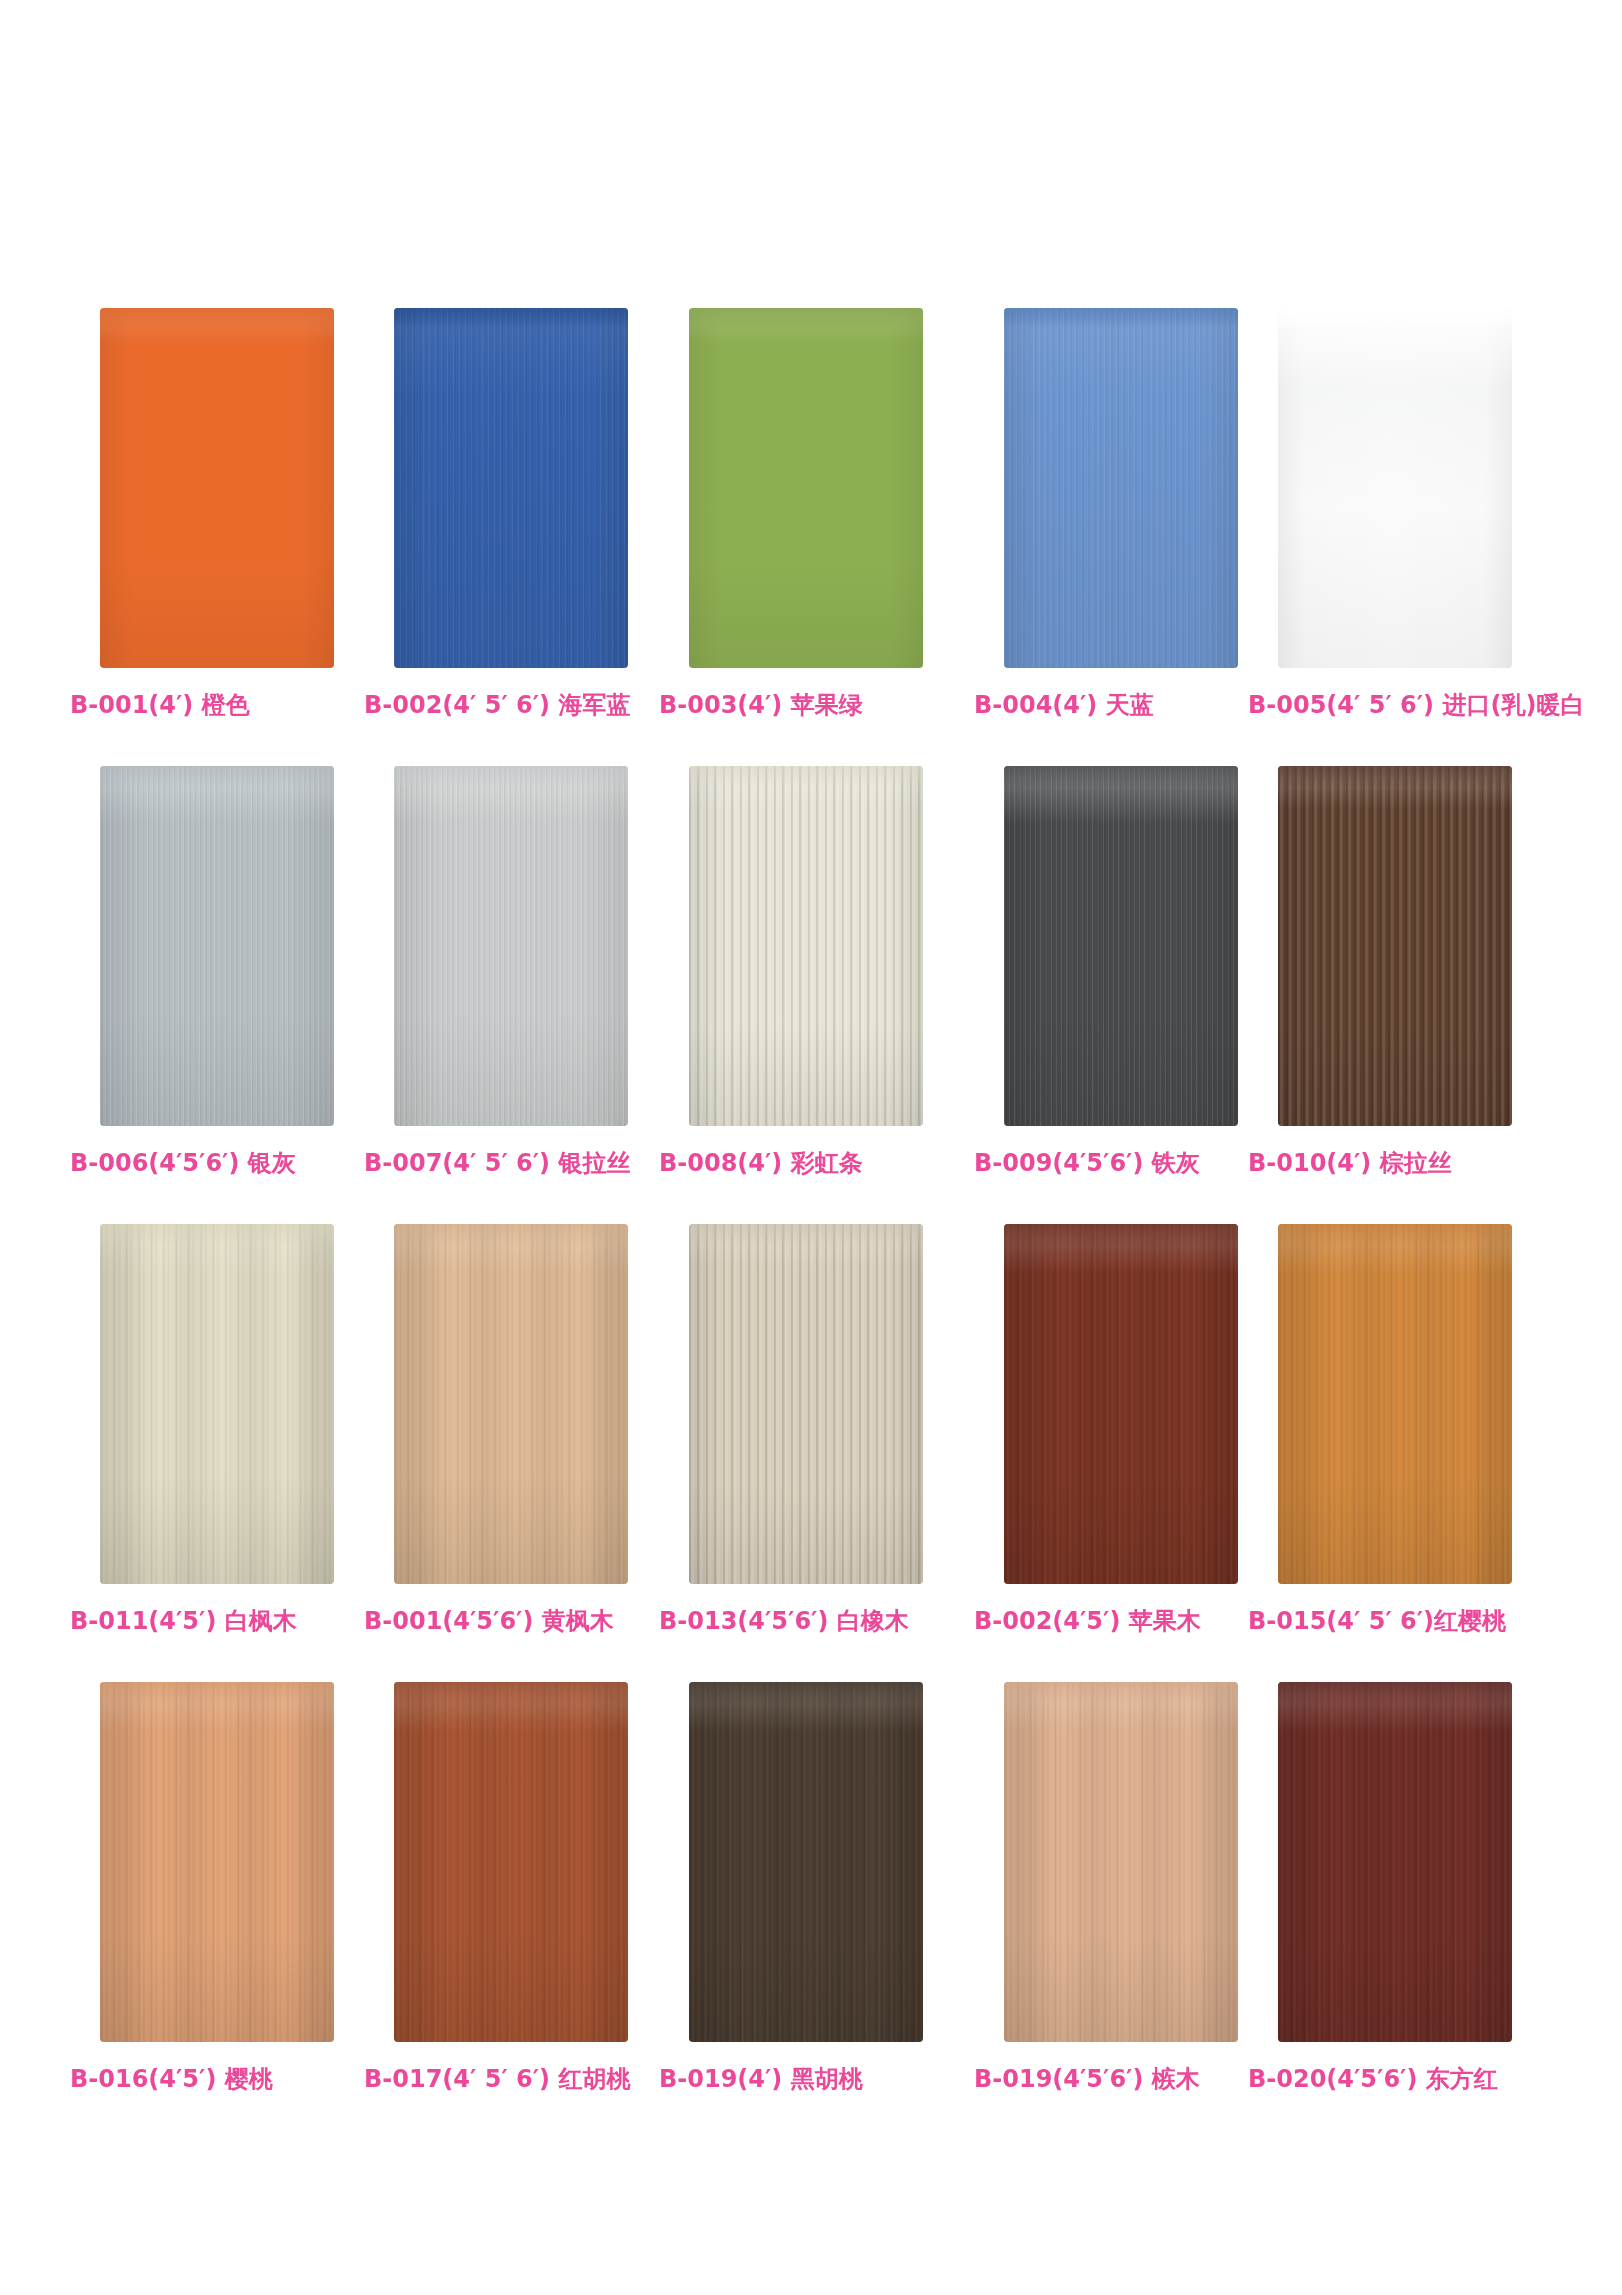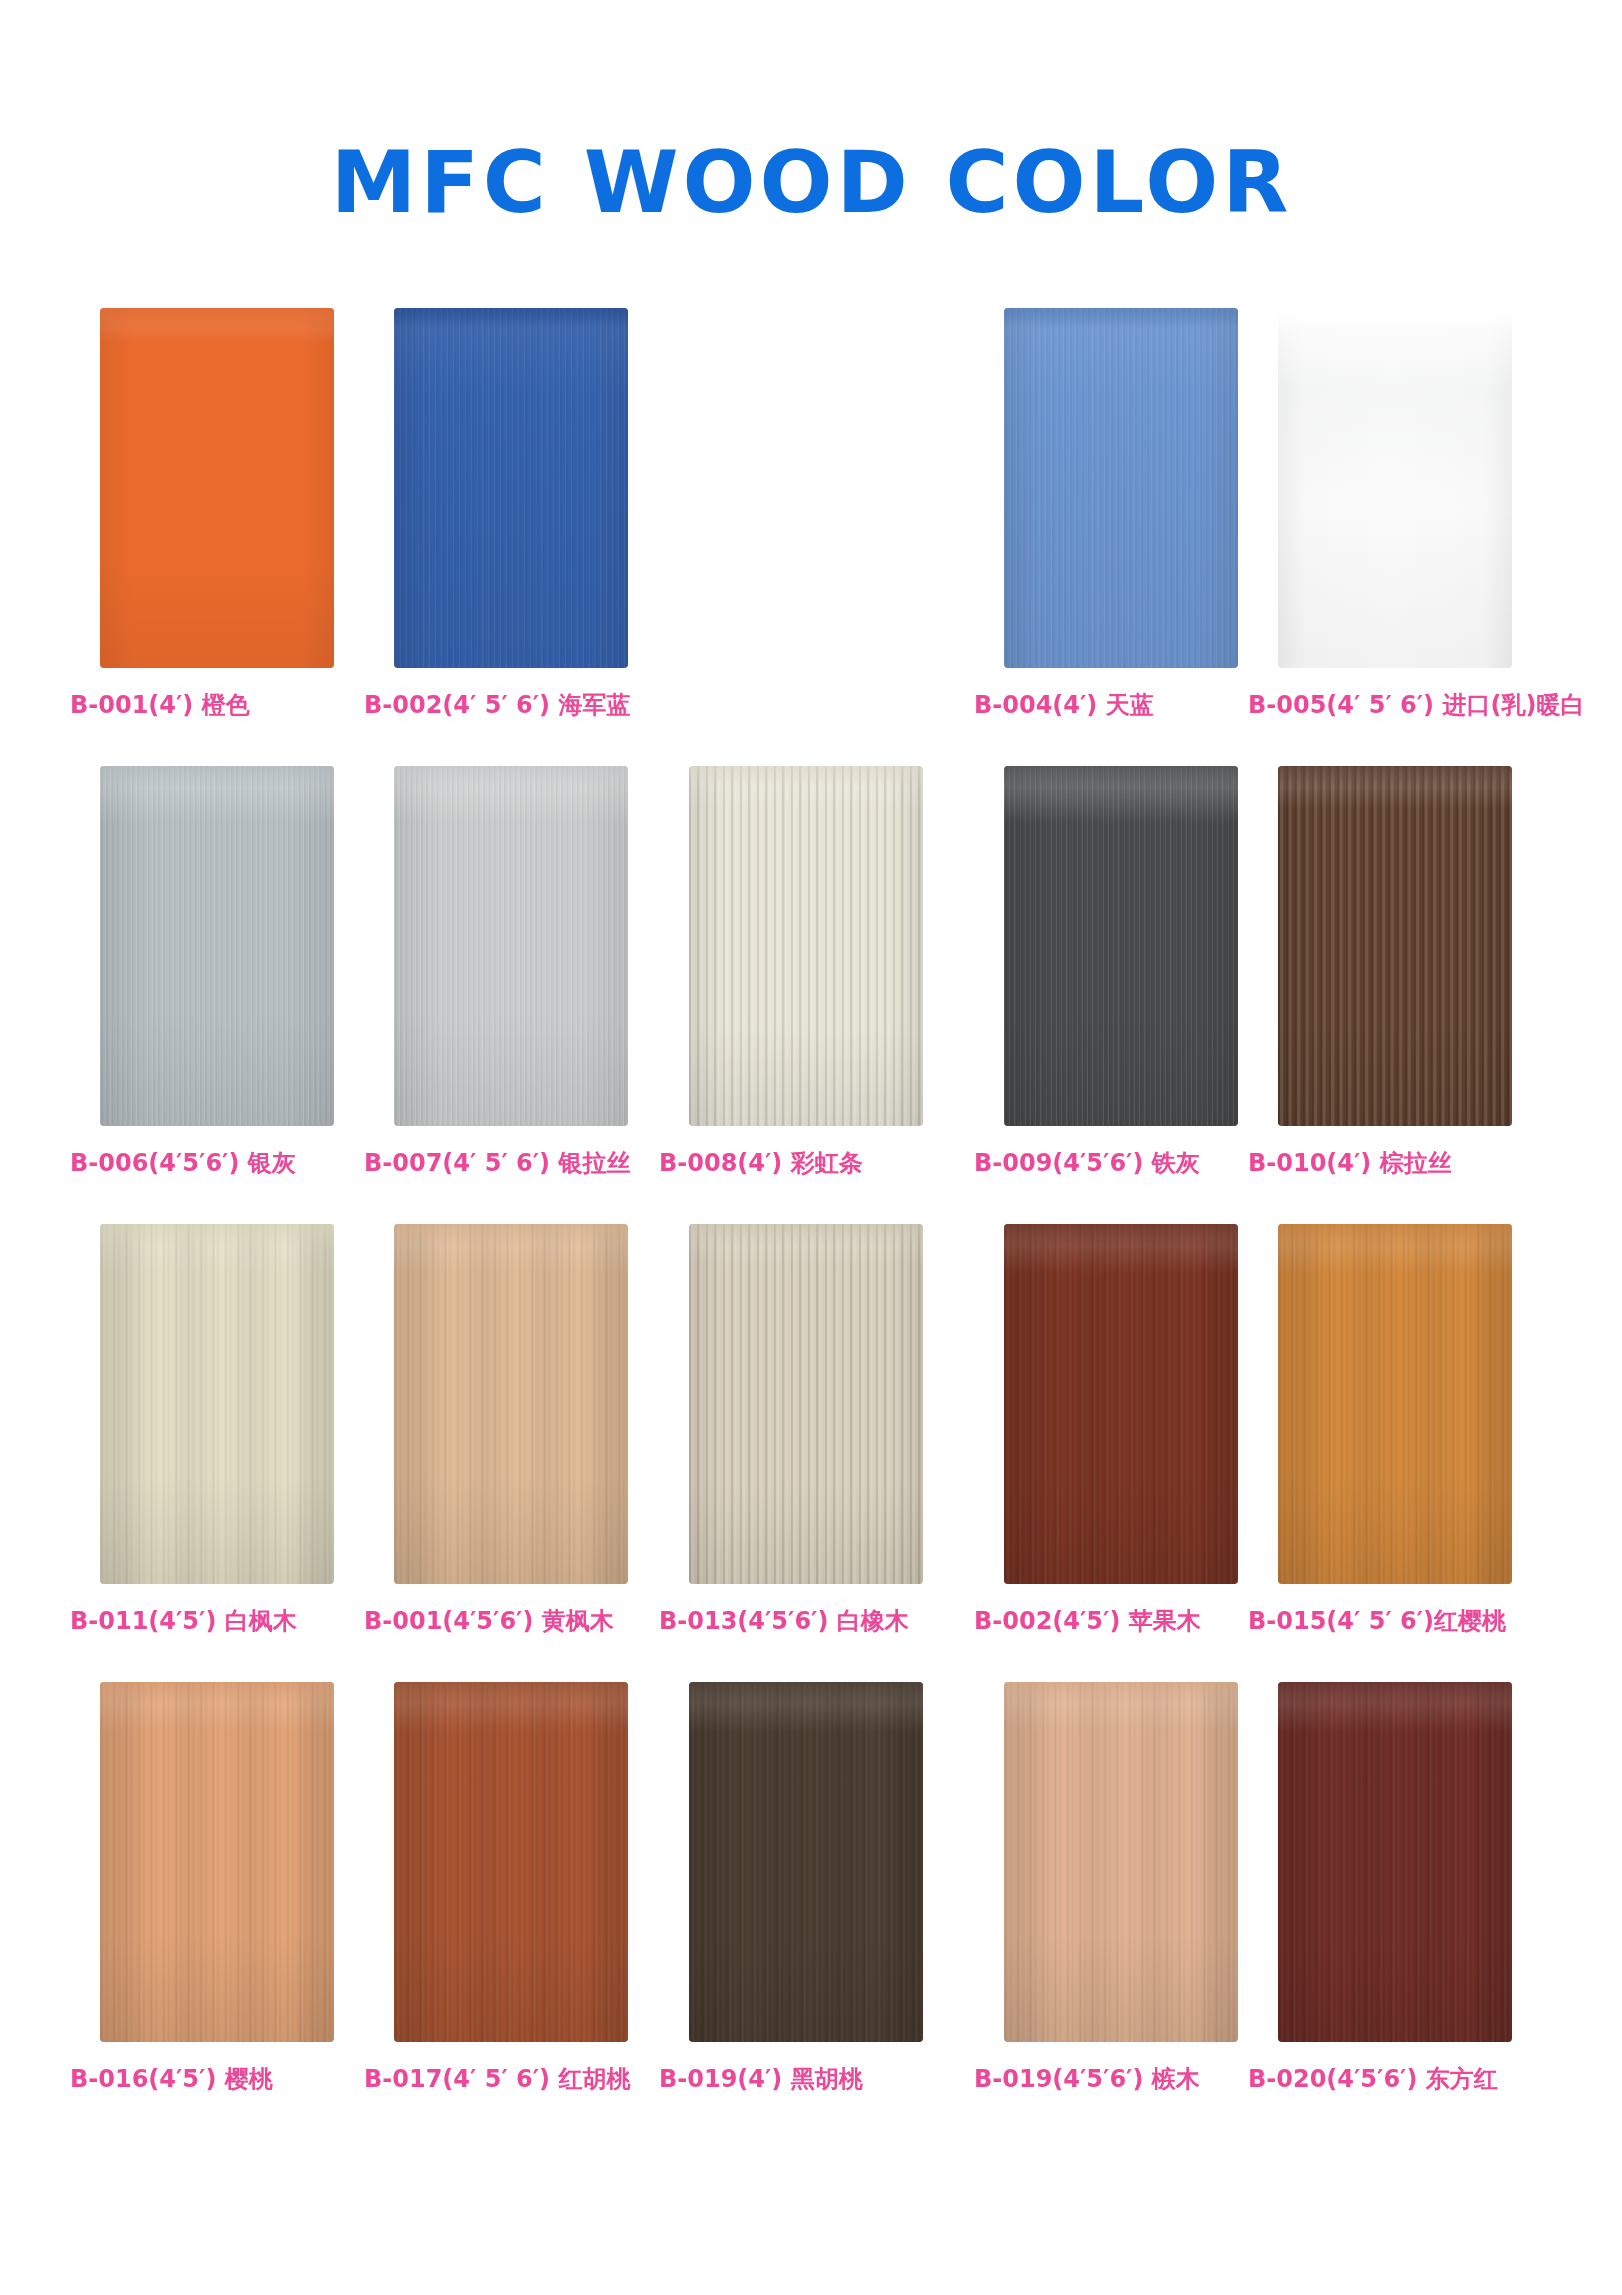--- a/index.html
+++ b/index.html
@@ -101,40 +101,44 @@
     line-height: 1.2;
     white-space: nowrap;
     letter-spacing: 0px;
   }
 </style>
 </head>
 <body>
 
 <div class="page">
 
-  <div class="title-bar">
-    <h1 class="page-title">MFC WOOD COLOR</h1>
-  </div>
 
   <div class="grid" id="swatch-grid">
       <div class="grid-row">
         <div class="cell c0">
           <div class="swatch" style="background: rgb(234, 106, 44);">
             <div class="grain" style="background-image: linear-gradient(rgba(255, 255, 255, 0.16) 0%, rgba(255, 255, 255, 0) 10%, rgba(0, 0, 0, 0) 70%, rgba(0, 0, 0, 0.05) 100%), linear-gradient(90deg, rgba(0, 0, 0, 0.06) 0%, rgba(0, 0, 0, 0) 14%, rgba(0, 0, 0, 0) 86%, rgba(0, 0, 0, 0.06) 100%);"></div>
             <div class="sheen" style="background: linear-gradient(rgb(217, 93, 34) 0%, rgba(0, 0, 0, 0) 100%); opacity: 0.55;"></div>
           </div>
           <div class="caption">B-001(4′) 橙色</div>
         </div>
         <div class="cell c1">
           <div class="swatch" style="background: rgb(53, 98, 173);">
             <div class="grain" style="background-image: repeating-linear-gradient(90deg, rgba(255, 255, 255, 0.06) 0px, rgba(255, 255, 255, 0.06) 0.7px, rgba(0, 0, 0, 0.04) 1.3px, rgba(0, 0, 0, 0.04) 2.6px, rgba(255, 255, 255, 0) 3.9px, rgba(255, 255, 255, 0) 5.9px), linear-gradient(rgba(0, 0, 0, 0.1) 0%, rgba(255, 255, 255, 0.05) 5%, rgba(255, 255, 255, 0) 25%, rgba(0, 0, 0, 0.05) 100%), linear-gradient(90deg, rgba(0, 0, 0, 0.07) 0%, rgba(0, 0, 0, 0) 16%, rgba(0, 0, 0, 0) 84%, rgba(0, 0, 0, 0.07) 100%);"></div>
             <div class="sheen" style="background: linear-gradient(rgb(45, 85, 153) 0%, rgba(0, 0, 0, 0) 100%); opacity: 0.55;"></div>
           </div>
           <div class="caption">B-002(4′ 5′ 6′) 海军蓝</div>
         </div>
+        <div class="cell c2">
+          <div class="swatch" style="background: rgb(141, 174, 81);">
+            <div class="grain" style="background-image: linear-gradient(rgba(255, 255, 255, 0.16) 0%, rgba(255, 255, 255, 0) 10%, rgba(0, 0, 0, 0) 70%, rgba(0, 0, 0, 0.05) 100%), linear-gradient(90deg, rgba(0, 0, 0, 0.06) 0%, rgba(0, 0, 0, 0) 14%, rgba(0, 0, 0, 0) 86%, rgba(0, 0, 0, 0.06) 100%);"></div>
+            <div class="sheen" style="background: linear-gradient(rgb(126, 158, 70) 0%, rgba(0, 0, 0, 0) 100%); opacity: 0.55;"></div>
+          </div>
+          <div class="caption">B-003(4′) 苹果绿</div>
+        </div>
         <div class="cell c3">
           <div class="swatch" style="background: rgb(109, 150, 209);">
             <div class="grain" style="background-image: repeating-linear-gradient(90deg, rgba(255, 255, 255, 0.06) 0px, rgba(255, 255, 255, 0.06) 0.7px, rgba(0, 0, 0, 0.04) 1.3px, rgba(0, 0, 0, 0.04) 2.6px, rgba(255, 255, 255, 0) 3.9px, rgba(255, 255, 255, 0) 5.9px), linear-gradient(rgba(0, 0, 0, 0.1) 0%, rgba(255, 255, 255, 0.05) 5%, rgba(255, 255, 255, 0) 25%, rgba(0, 0, 0, 0.05) 100%), linear-gradient(90deg, rgba(0, 0, 0, 0.07) 0%, rgba(0, 0, 0, 0) 16%, rgba(0, 0, 0, 0) 84%, rgba(0, 0, 0, 0.07) 100%);"></div>
             <div class="sheen" style="background: linear-gradient(rgb(95, 136, 198) 0%, rgba(0, 0, 0, 0) 100%); opacity: 0.55;"></div>
           </div>
           <div class="caption">B-004(4′) 天蓝</div>
         </div>
         <div class="cell c4">
           <div class="swatch" style="background: rgb(248, 249, 248);">
             <div class="grain" style="background-image: linear-gradient(rgba(255, 255, 255, 0.85) 0%, rgba(236, 238, 238, 0.3) 22%, rgba(255, 255, 255, 0) 55%, rgba(0, 0, 0, 0.035) 100%), linear-gradient(90deg, rgba(0, 0, 0, 0.05) 0%, rgba(0, 0, 0, 0) 12%, rgba(255, 255, 255, 0.35) 48%, rgba(0, 0, 0, 0) 88%, rgba(0, 0, 0, 0.05) 100%);"></div>

